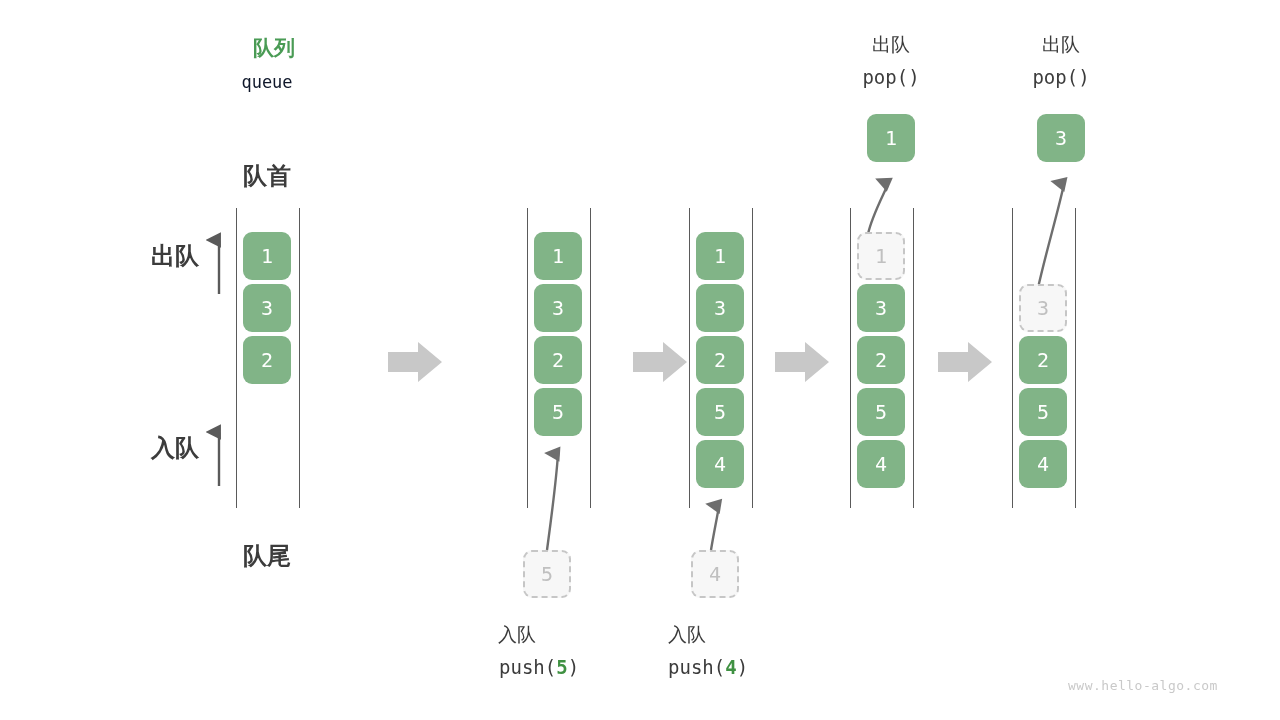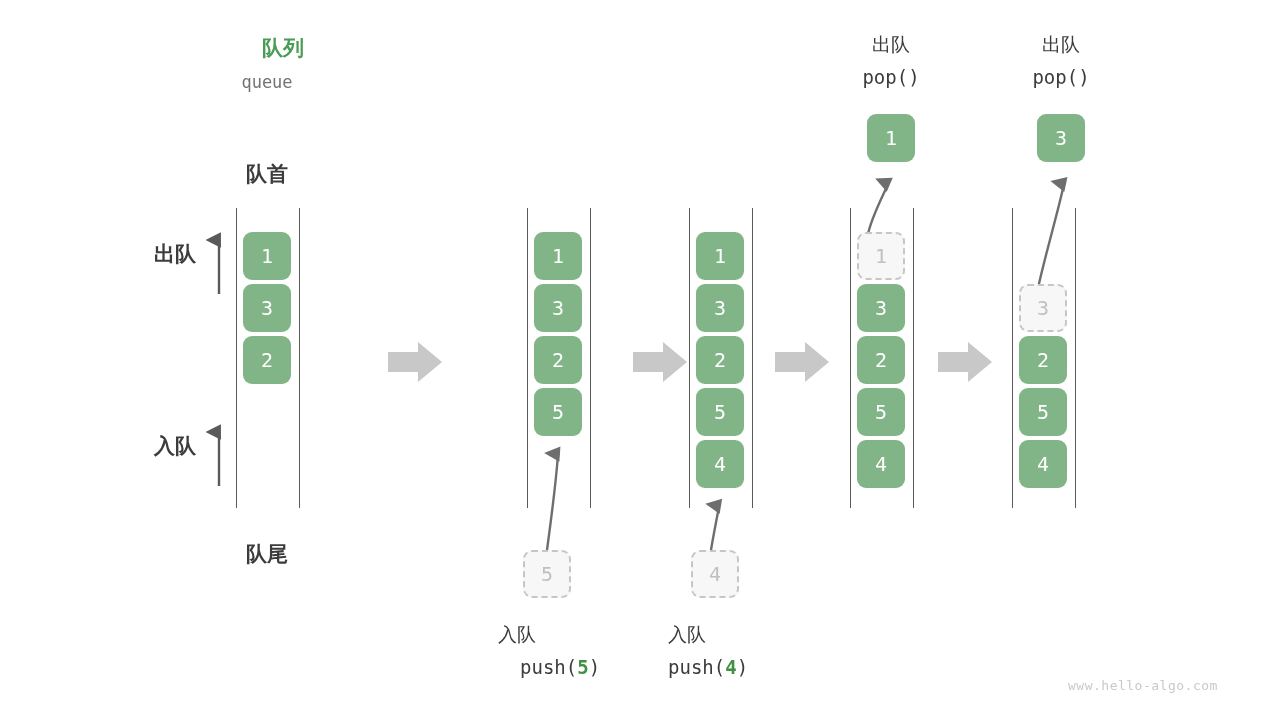--- a/index.html
+++ b/index.html
@@ -26,26 +26,26 @@
   .title-cn {
     font-size: 21px;
     font-weight: bold;
     color: #4a9b55;
     text-align: center;
     white-space: nowrap;
   }
   .title-en {
     font-family: "DejaVu Sans Mono", "Liberation Mono", monospace;
     font-size: 17px;
-    color: #737373;
+    color: #0f172a;
     text-align: center;
     white-space: nowrap;
   }
   .side-label {
-    font-size: 21px;
+    font-size: 24px;
     font-weight: bold;
     color: #3c3c3c;
     text-align: center;
     white-space: nowrap;
   }
   .op-cn {
     font-size: 19px;
     font-weight: normal;
     color: #3c3c3c;
     text-align: center;
@@ -91,21 +91,21 @@
   .rail {
     width: 1px;
     background: #5a5a5a;
   }
 </style>
 </head>
 <body>
 
 <div class="stage">
 
-  <div class="abs title-cn" style="left:223px; top:34px; width:120px;">队列</div>
+  <div class="abs title-cn" style="left:214px; top:34px; width:120px;">队列</div>
   <div class="abs title-en" style="left:207px; top:72px; width:120px;">queue</div>
 
   <div class="abs side-label" style="left:207px; top:160px; width:120px;">队首</div>
   <div class="abs side-label" style="left:207px; top:540px; width:120px;">队尾</div>
 
   <div class="abs side-label" style="left:130px; top:240px; width:90px;">出队</div>
   <svg class="abs" style="left:205px; top:230px;" width="30" height="70">
     <defs>
       <marker id="mk-up" markerWidth="7" markerHeight="7" refX="3.2" refY="5.6" orient="auto">
         <path d="M3.2,0 L6.4,6.4 L0,6.4 Z" fill="#5a5a5a"></path>
@@ -142,21 +142,21 @@
     <div class="abs cell ghost" style="left:523px; top:550px;">5</div>
     <svg class="abs" style="left:520px; top:432px;" width="70" height="125">
       <defs>
         <marker id="mk-up2" markerWidth="7" markerHeight="7" refX="3.2" refY="5.8" orient="auto">
           <path d="M3.2,0 L6.4,6.6 L0,6.6 Z" fill="#6e6e6e"></path>
         </marker>
       </defs>
       <path d="M27,118 C31,88 36,52 38,22" fill="none" stroke="#6e6e6e" stroke-width="2.4" marker-end="url(#mk-up2)"></path>
     </svg>
     <div class="abs op-cn" style="left:498px; top:622px; width:120px; text-align:left;">入队</div>
-    <div class="abs op-code" style="left:520px; top:656px; width:170px; text-align:left;"><span>push(</span><span class="num">5</span><span>)</span></div>
+    <div class="abs op-code" style="left:499px; top:656px; width:170px; text-align:left;"><span>push(</span><span class="num">5</span><span>)</span></div>
   </div>
 
   <svg class="abs" style="left:633px; top:340px;" width="56" height="44">
     <path d="M0,12 L30,12 L30,2 L54,22 L30,42 L30,32 L0,32 Z" fill="#c8c8c8"></path>
   </svg>
 
   <div class="abs">
     <div class="abs rail" style="left:689px; top:208px; height:300px;"></div>
     <div class="abs rail" style="left:752px; top:208px; height:300px;"></div>
     <div class="abs cell" style="left:696px; top:232px;">1</div>

